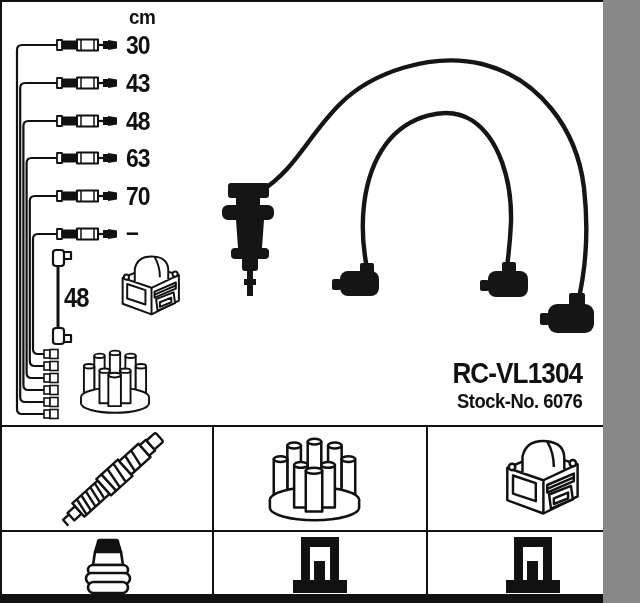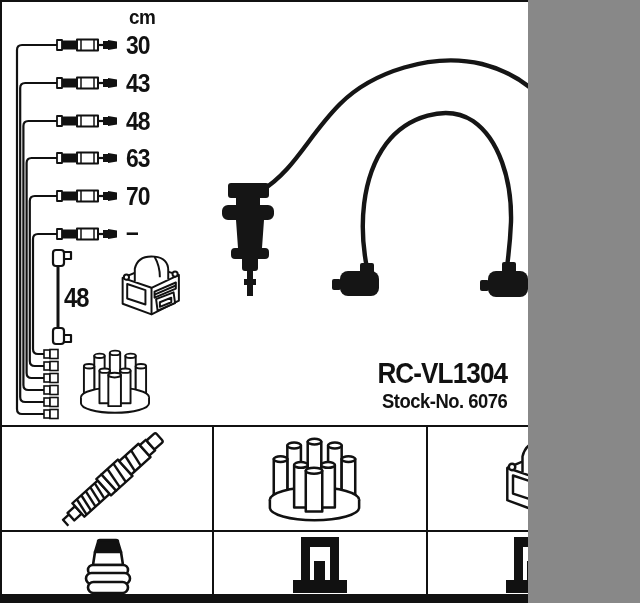--- a/index.html
+++ b/index.html
@@ -1,17 +1,17 @@
 <!DOCTYPE html>
 <html><head>
 <meta charset="utf-8">
 <style>
   html,body{margin:0;padding:0;background:#888;}
   .frame{
-    position:relative;width:528px;height:603px;background:#fff;
+    position:relative;width:603px;height:603px;background:#fff;
     font-family:"Liberation Sans", sans-serif;color:#111;overflow:hidden;
   }
   .border-line{position:absolute;background:#111;}
   .len-label{
     position:absolute;left:126px;width:46px;height:32px;line-height:32px;
     font-size:26px;font-weight:bold;letter-spacing:-1px;
     transform:scaleX(0.88);transform-origin:left center;white-space:nowrap;
   }
   .cm-label{
     position:absolute;left:129px;top:5px;font-size:21px;font-weight:bold;

